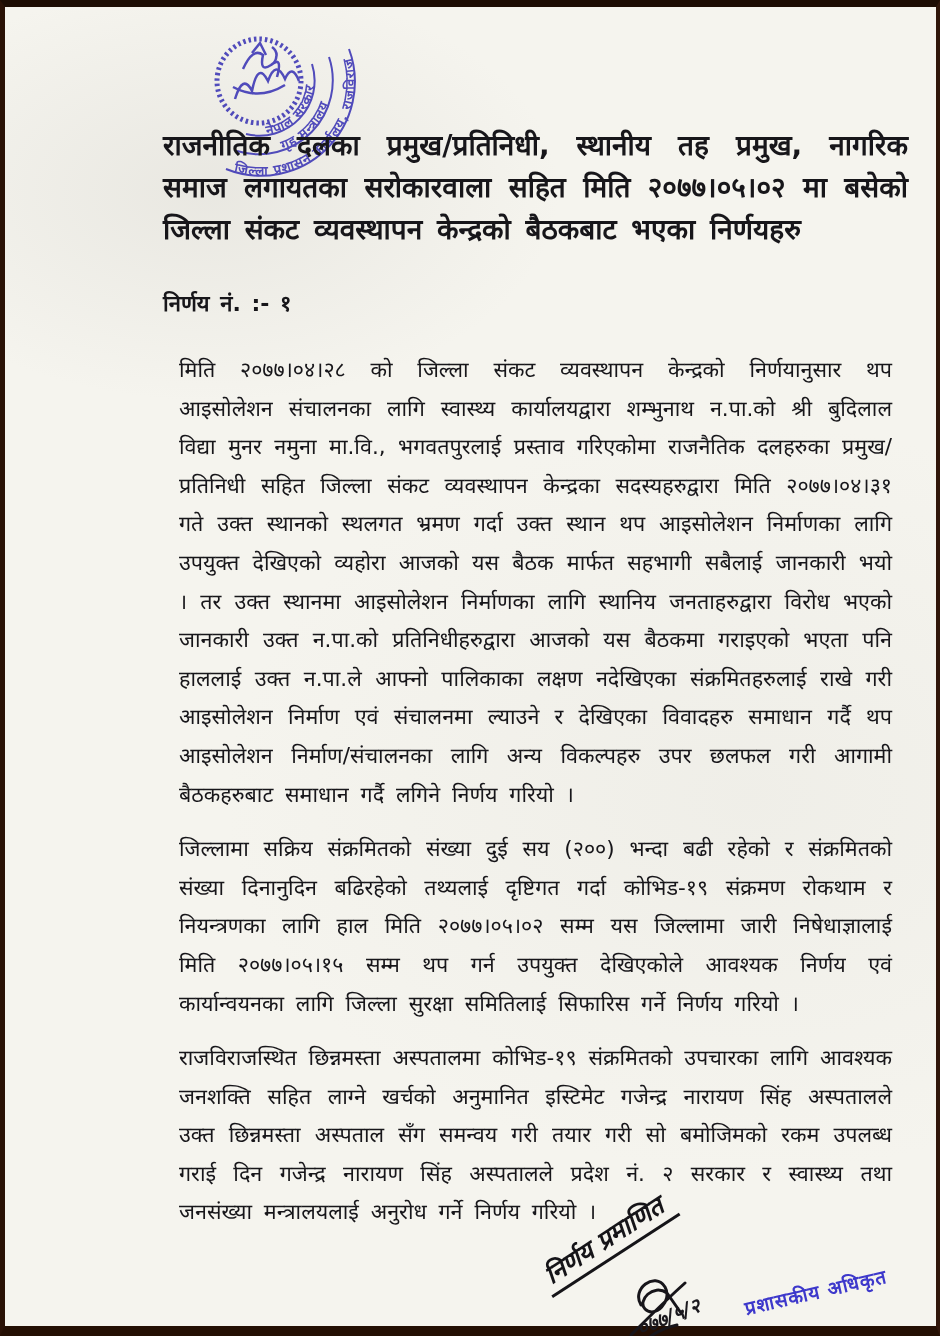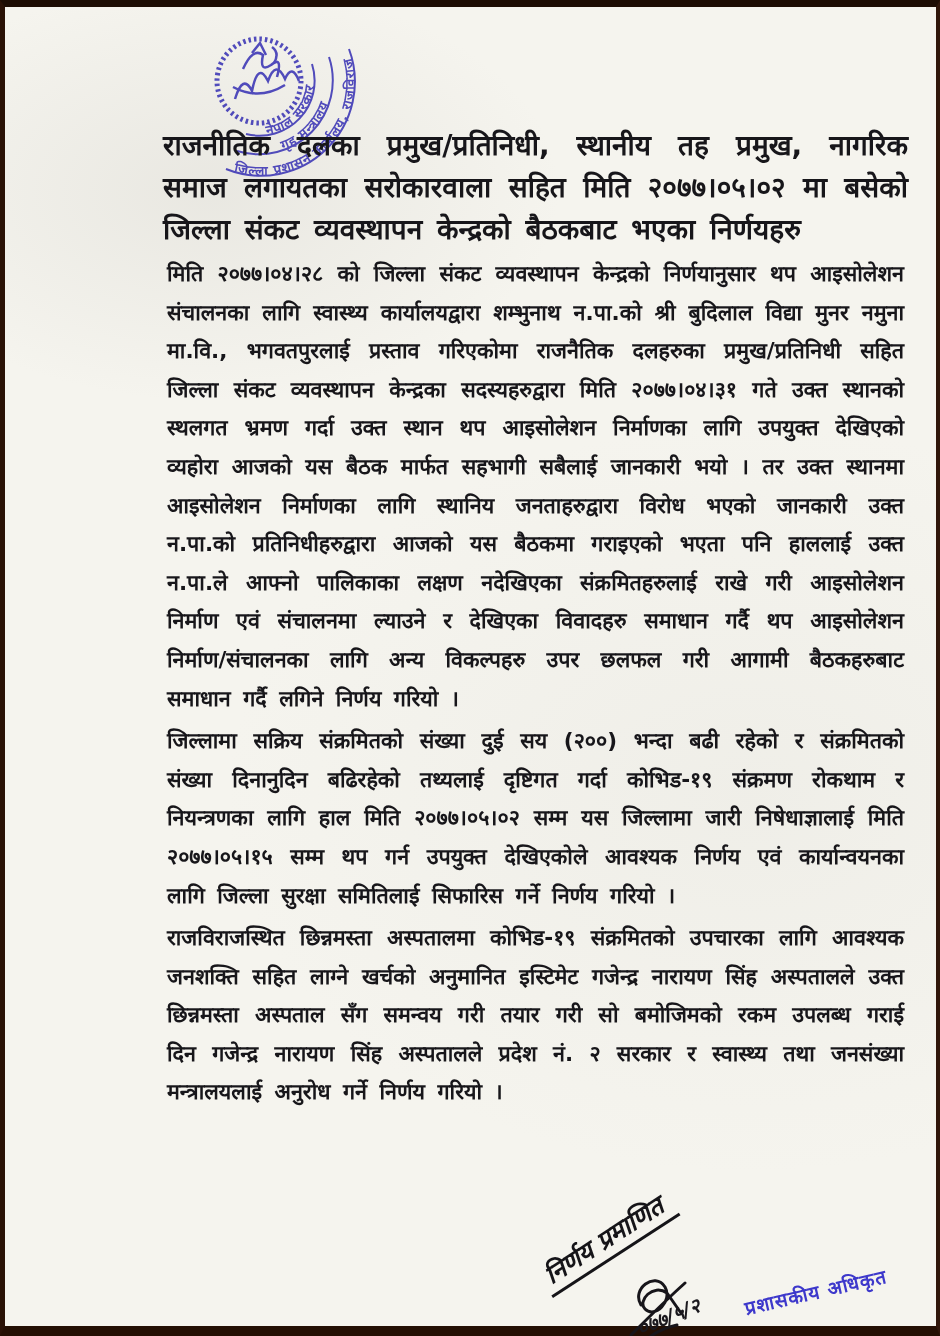--- a/index.html
+++ b/index.html
@@ -26,22 +26,22 @@
   .header-para{
     margin:0;padding-top:118px;
     font-size:28px;line-height:42px;font-weight:700;
     text-align:justify;word-spacing:5px;
   }
   .decision-heading{
     margin:36px 0 34px 0;
     font-size:22px;font-weight:700;word-spacing:3px;
   }
   .decision-body{
-    margin:4px;
-    font-size:21.5px;line-height:38.6px;font-weight:700;
+    margin:16px;
+    font-size:21.5px;line-height:38.6px;font-weight:400;
     text-align:justify;word-spacing:5px;
   }
   .seal{
     position:absolute;left:172px;top:-6px;width:230px;height:230px;
     opacity:.88;pointer-events:none;
   }
   .seal text{
     font-size:13.5px;font-weight:700;letter-spacing:1px;
   }
   .sig-area{position:absolute;left:0;top:0;width:940px;height:1336px;pointer-events:none;}
@@ -89,20 +89,21 @@
       <text><textPath href="#sealArc1" startOffset="50%" text-anchor="middle">नेपाल सरकार</textPath></text>
       <text><textPath href="#sealArc2" startOffset="50%" text-anchor="middle">गृह मन्त्रालय</textPath></text>
       <text><textPath href="#sealArc3" startOffset="50%" text-anchor="middle">जिल्ला प्रशासन कार्यालय, राजविराज</textPath></text>
     </g>
   </svg>
 
   <div class="content">
     <p class="header-para">राजनीतिक दलका प्रमुख/प्रतिनिधी, स्थानीय तह प्रमुख, नागरिक समाज लगायतका सरोकारवाला सहित मिति २०७७।०५।०२ मा बसेको जिल्ला संकट व्यवस्थापन केन्द्रको बैठकबाट भएका निर्णयहरु</p>
 
     <div>
+      <p class="decision-heading">निर्णय नं. :- १</p>
       <p class="decision-body">मिति २०७७।०४।२८ को जिल्ला संकट व्यवस्थापन केन्द्रको निर्णयानुसार थप आइसोलेशन संचालनका लागि स्वास्थ्य कार्यालयद्वारा शम्भुनाथ न.पा.को श्री बुदिलाल विद्या मुनर नमुना मा.वि., भगवतपुरलाई प्रस्ताव गरिएकोमा राजनैतिक दलहरुका प्रमुख/प्रतिनिधी सहित जिल्ला संकट व्यवस्थापन केन्द्रका सदस्यहरुद्वारा मिति २०७७।०४।३१ गते उक्त स्थानको स्थलगत भ्रमण गर्दा उक्त स्थान थप आइसोलेशन निर्माणका लागि उपयुक्त देखिएको व्यहोरा आजको यस बैठक मार्फत सहभागी सबैलाई जानकारी भयो । तर उक्त स्थानमा आइसोलेशन निर्माणका लागि स्थानिय जनताहरुद्वारा विरोध भएको जानकारी उक्त न.पा.को प्रतिनिधीहरुद्वारा आजको यस बैठकमा गराइएको भएता पनि हाललाई उक्त न.पा.ले आफ्नो पालिकाका लक्षण नदेखिएका संक्रमितहरुलाई राखे गरी आइसोलेशन निर्माण एवं संचालनमा ल्याउने र देखिएका विवादहरु समाधान गर्दै थप आइसोलेशन निर्माण/संचालनका लागि अन्य विकल्पहरु उपर छलफल गरी आगामी बैठकहरुबाट समाधान गर्दै लगिने निर्णय गरियो ।</p>
     </div>
 
     <div>
       <p class="decision-body">जिल्लामा सक्रिय संक्रमितको संख्या दुई सय (२००) भन्दा बढी रहेको र संक्रमितको संख्या दिनानुदिन बढिरहेको तथ्यलाई दृष्टिगत गर्दा कोभिड-१९ संक्रमण रोकथाम र नियन्त्रणका लागि हाल मिति २०७७।०५।०२ सम्म यस जिल्लामा जारी निषेधाज्ञालाई मिति २०७७।०५।१५ सम्म थप गर्न उपयुक्त देखिएकोले आवश्यक निर्णय एवं कार्यान्वयनका लागि जिल्ला सुरक्षा समितिलाई सिफारिस गर्ने निर्णय गरियो ।</p>
     </div>
 
     <div>
       <p class="decision-body">राजविराजस्थित छिन्नमस्ता अस्पतालमा कोभिड-१९ संक्रमितको उपचारका लागि आवश्यक जनशक्ति सहित लाग्ने खर्चको अनुमानित इस्टिमेट गजेन्द्र नारायण सिंह अस्पतालले उक्त छिन्नमस्ता अस्पताल सँग समन्वय गरी तयार गरी सो बमोजिमको रकम उपलब्ध गराई दिन गजेन्द्र नारायण सिंह अस्पतालले प्रदेश नं. २ सरकार र स्वास्थ्य तथा जनसंख्या मन्त्रालयलाई अनुरोध गर्ने निर्णय गरियो ।</p>
     </div>

